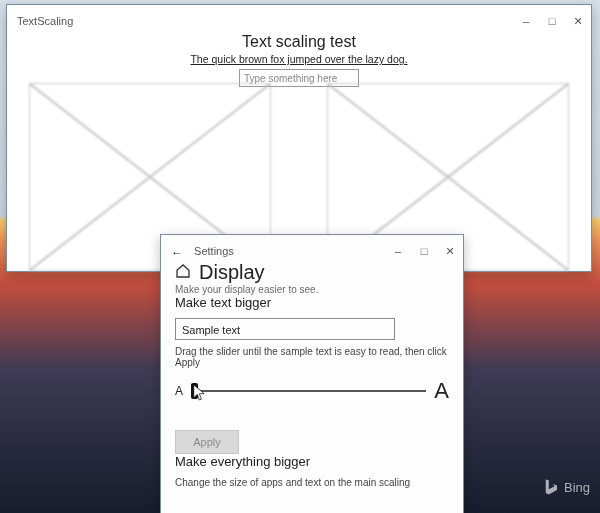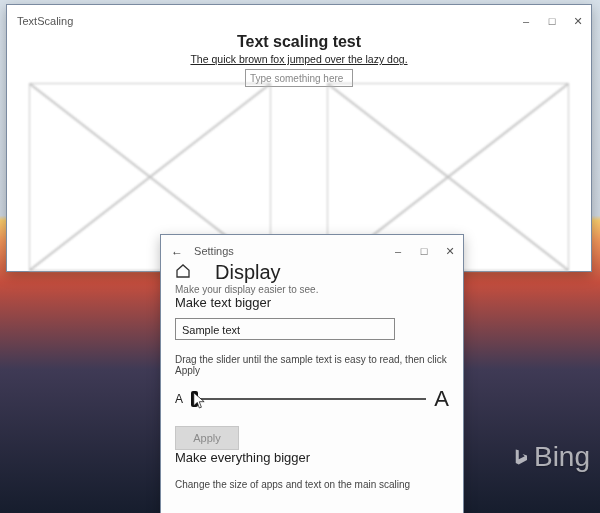--- a/index.html
+++ b/index.html
@@ -17,23 +17,23 @@
     width: 600px;
     height: 513px;
     background: linear-gradient(180deg,
       #d6e0e9 0%, #cdd6e0 41%, #cdd6e0 42%,
       #f7c96b 43%, #ee945a 47%, #c54e3e 55%,
       #3f3a55 72%, #161d2d 100%);
   }
   .bing-logo {
     position: absolute;
     right: 10px;
-    bottom: 40px;
+    bottom: 17px;
     color: rgba(255,255,255,0.65);
-    font-size: 28px;
+    font-size: 13px;
     display: flex;
     align-items: center;
     gap: 4px;
     font-weight: 300;
     text-shadow: 0 1px 2px rgba(0,0,0,.3);
   }
   .bing-logo svg { width: 18px; height: 18px; }
 
   
   .window {
@@ -66,25 +66,25 @@
   
   #win-textscaling { left: 6px; top: 4px; width: 586px; height: 268px; }
   #win-textscaling .content {
     position: relative;
     height: calc(100% - 24px);
   }
   .ts-header {
     text-align: center;
     padding-top: 4px;
   }
-  .ts-title { font-size: 16px; font-weight: 700; }
+  .ts-title { font-size: 16px; font-weight: 400; }
   .ts-sample { font-size: 10.5px; text-decoration: underline; margin-top: 2px; }
   .ts-inputwrap {
     margin: 4px auto 4px auto;
-    width: 108px;
+    width: 120px;
     height: 18px;
     border: 1px solid #999;
     font-size: 10px;
     line-height: 18px;
     padding: 0 4px;
     color: #888;
     text-align: left;
     box-sizing: border-box;
   }
   .placeholder-box {
@@ -108,34 +108,34 @@
   #win-settings .body {
     padding: 0 14px 10px 14px;
   }
   .page-title-row {
     display: flex;
     align-items: center;
     gap: 8px;
     margin-top: 2px;
   }
   .page-title-row svg { width: 16px; height: 16px; }
-  .page-title { font-size: 20px; font-weight: 400; margin-left: 16px; }
+  .page-title { font-size: 20px; font-weight: 400; }
   .page-sub   { font-size: 10px; color: #6b6b6b; }
 
   .section-h { font-size: 13px; margin-bottom: 8px; font-weight: 400; }
 
   .sample-input {
     width: 220px; height: 22px;
     border: 1px solid #888;
     padding: 0 6px;
     font-size: 11px;
     line-height: 22px;
     box-sizing: border-box;
   }
-  .hint { font-size: 10px; color: #444; margin-top: 14px; }
+  .hint { font-size: 10px; color: #444; margin-top: 6px; }
 
   .slider-row {
     display: flex;
     align-items: center;
     gap: 8px;
     margin-top: 10px;
     position: relative;
   }
   .slider-a-small { font-size: 12px; }
   .slider-a-big   { font-size: 22px; }
@@ -156,21 +156,21 @@
   }
   .cursor-pointer {
     position: absolute;
     left: 18px;
     top: 6px;
     width: 14px; height: 18px;
     pointer-events: none;
   }
 
   .apply-btn {
-    margin-top: 14px;
+    margin-top: 26px;
     width: 64px; height: 24px;
     background: #d9d9d9;
     color: #8a8a8a;
     border: 1px solid #c6c6c6;
     font-size: 11px;
     text-align: center;
     line-height: 22px;
     box-sizing: border-box;
   }
 </style>

